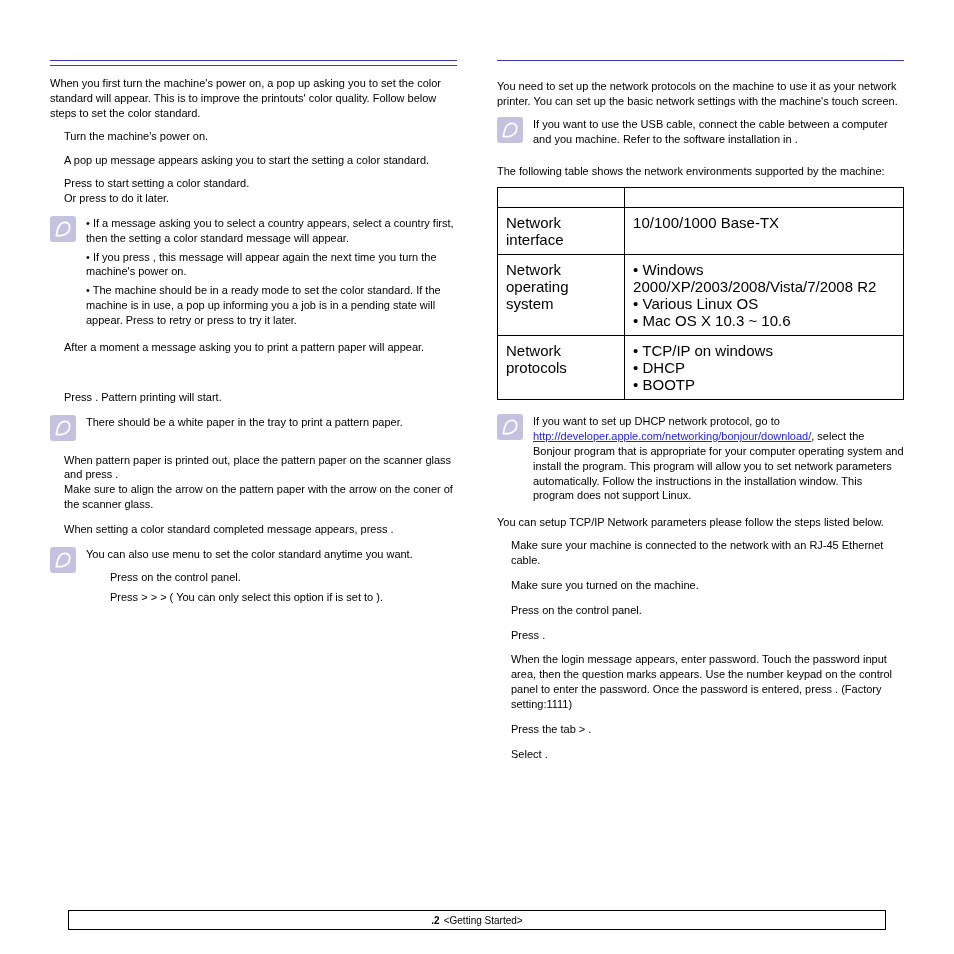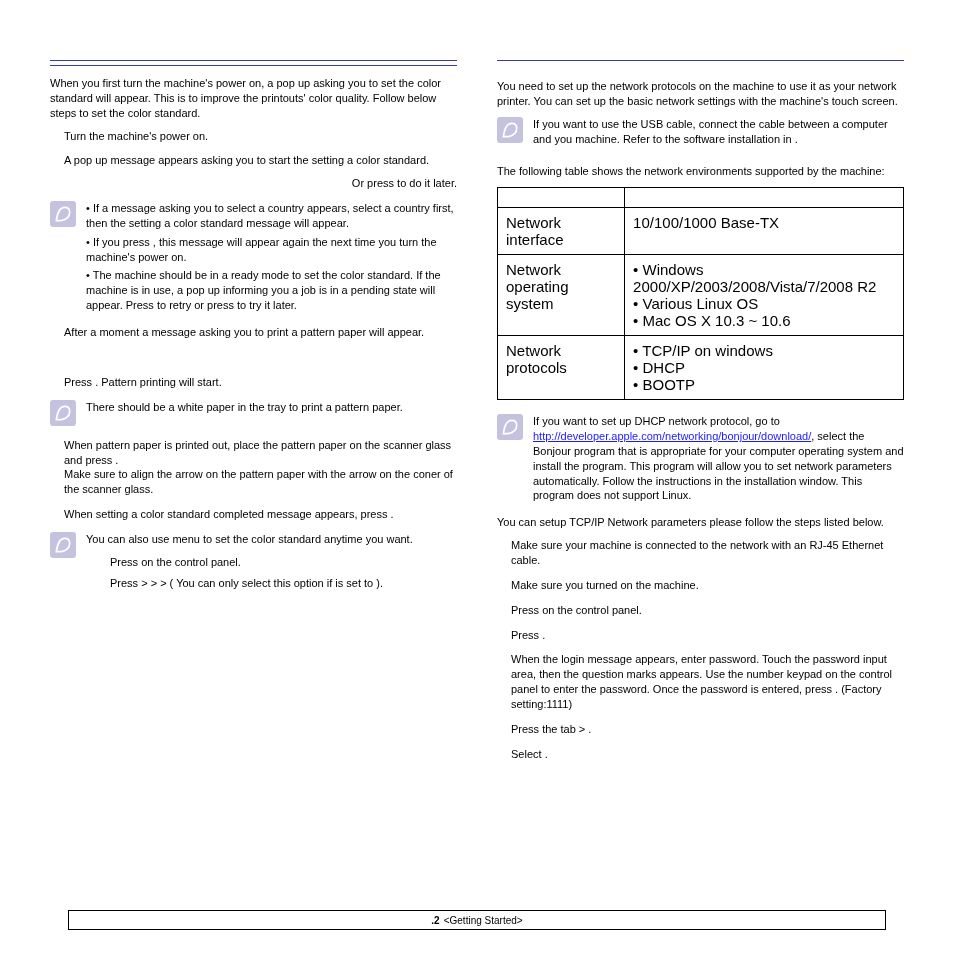--- a/index.html
+++ b/index.html
@@ -43,21 +43,22 @@
     <div class="hr"></div>
 
     <p>When you first turn the machine's power on, a pop up asking you to set the color standard will appear. This is to improve the printouts' color quality. Follow below steps to set the color standard.</p>
 
     <div class="step-block">
         <p>Turn the machine's power on.</p>
       </div>
 
     <div class="step-block">
       <p>A pop up message appears asking you to start  the setting a color standard.</p>
-      <div style="line-height:1.35;text-align:right;">Or press             to do it later.</div>
+      <div style="line-height:1.35;">Press          to start setting a color standard.</div>
+      <div style="line-height:1.35;">Or press             to do it later.</div>
     </div>
 
     <div class="note-row">
       <div class="note-icon">
         <svg viewBox="0 0 24 24">
             <path d="M4 20 Q6 4 14 4 Q20 4 20 10 Q20 18 10 20 Z" fill="none" stroke="#fff" stroke-width="2"></path>
           </svg>
       </div>
       <div class="note-body">
         <div style="margin-bottom:4px;">• If a message asking you to select a country appears, select a country first, then the setting a color standard message will appear.</div>

